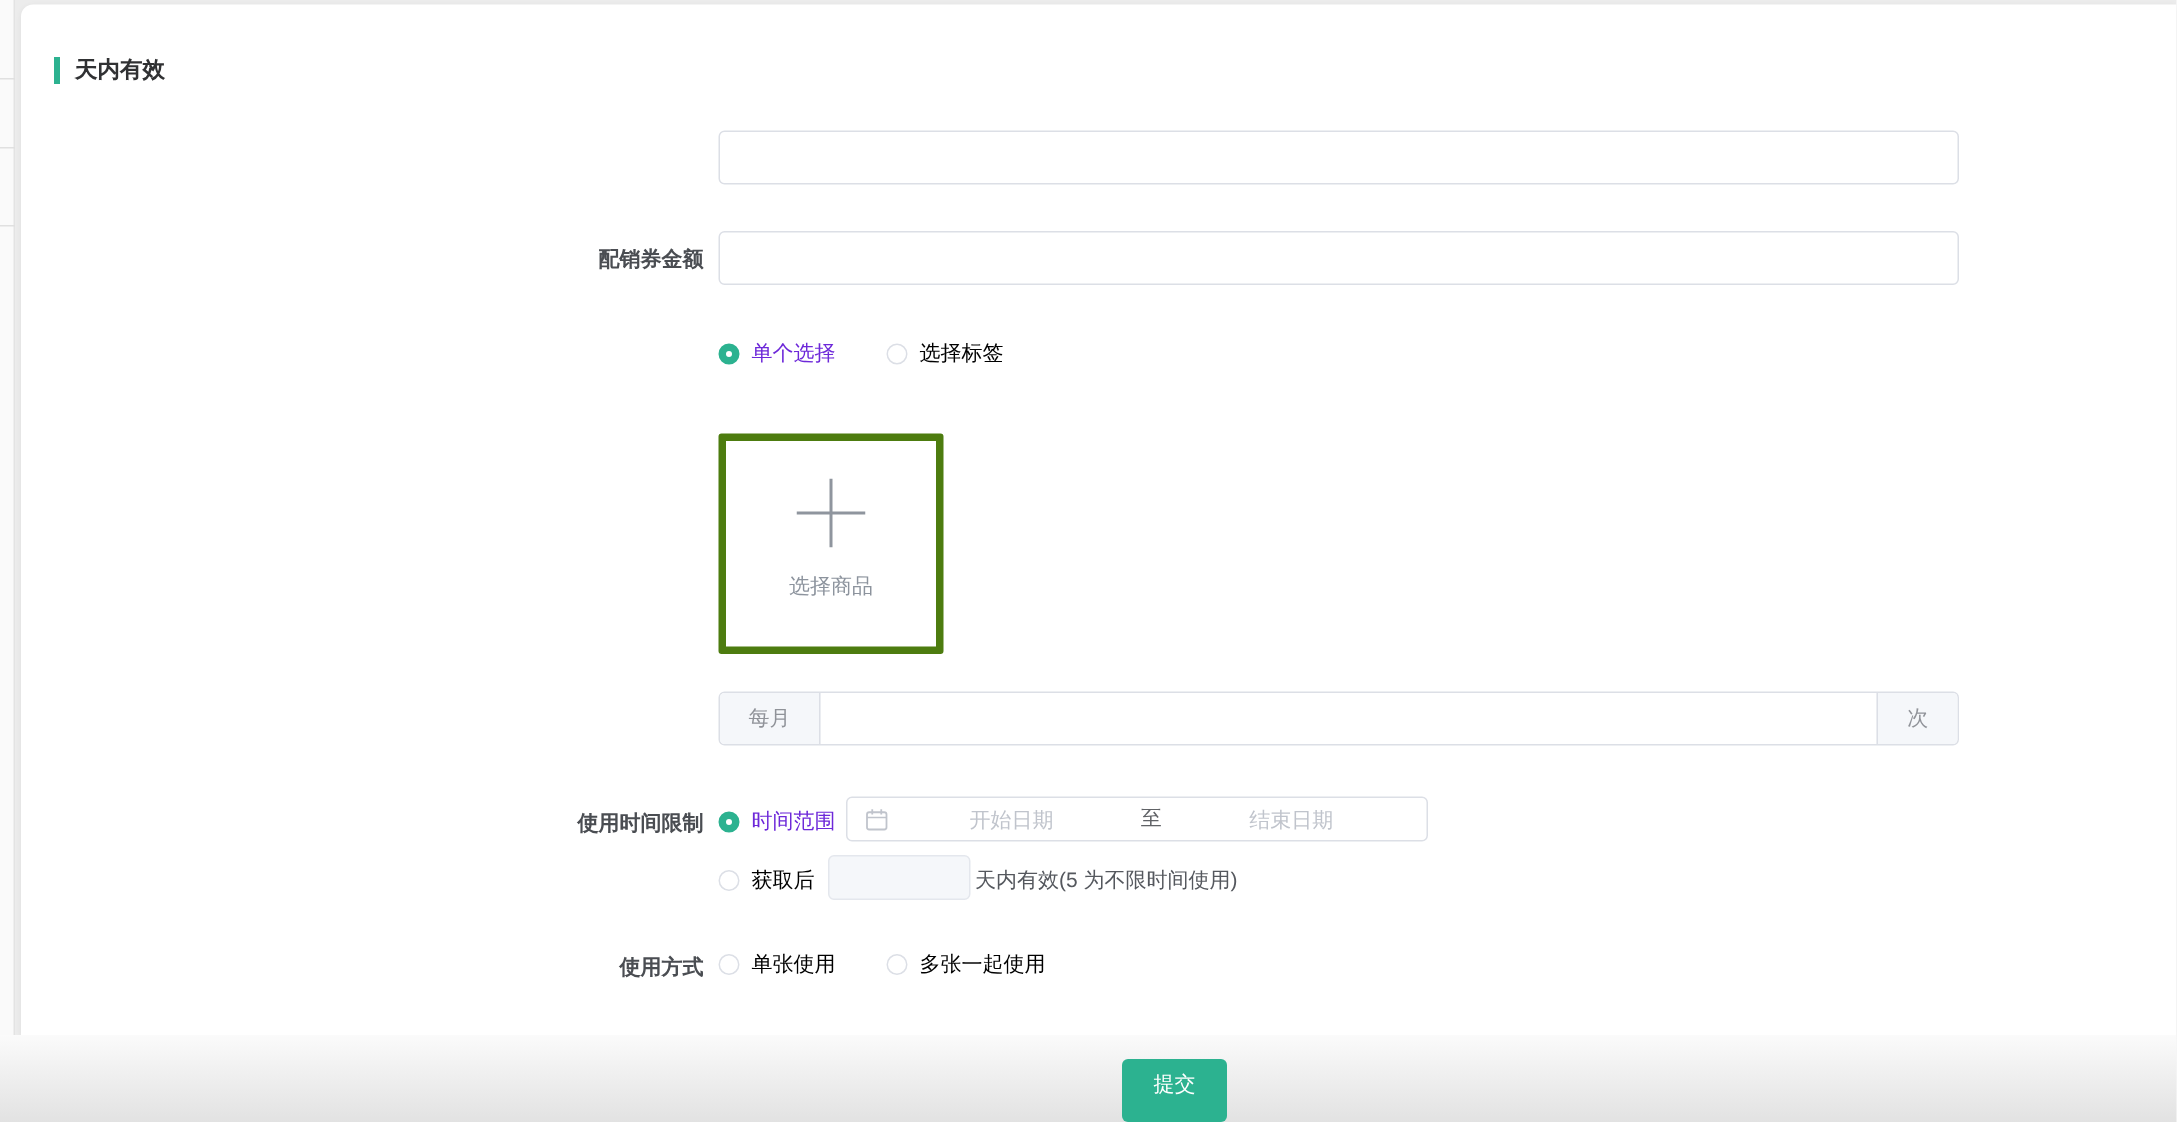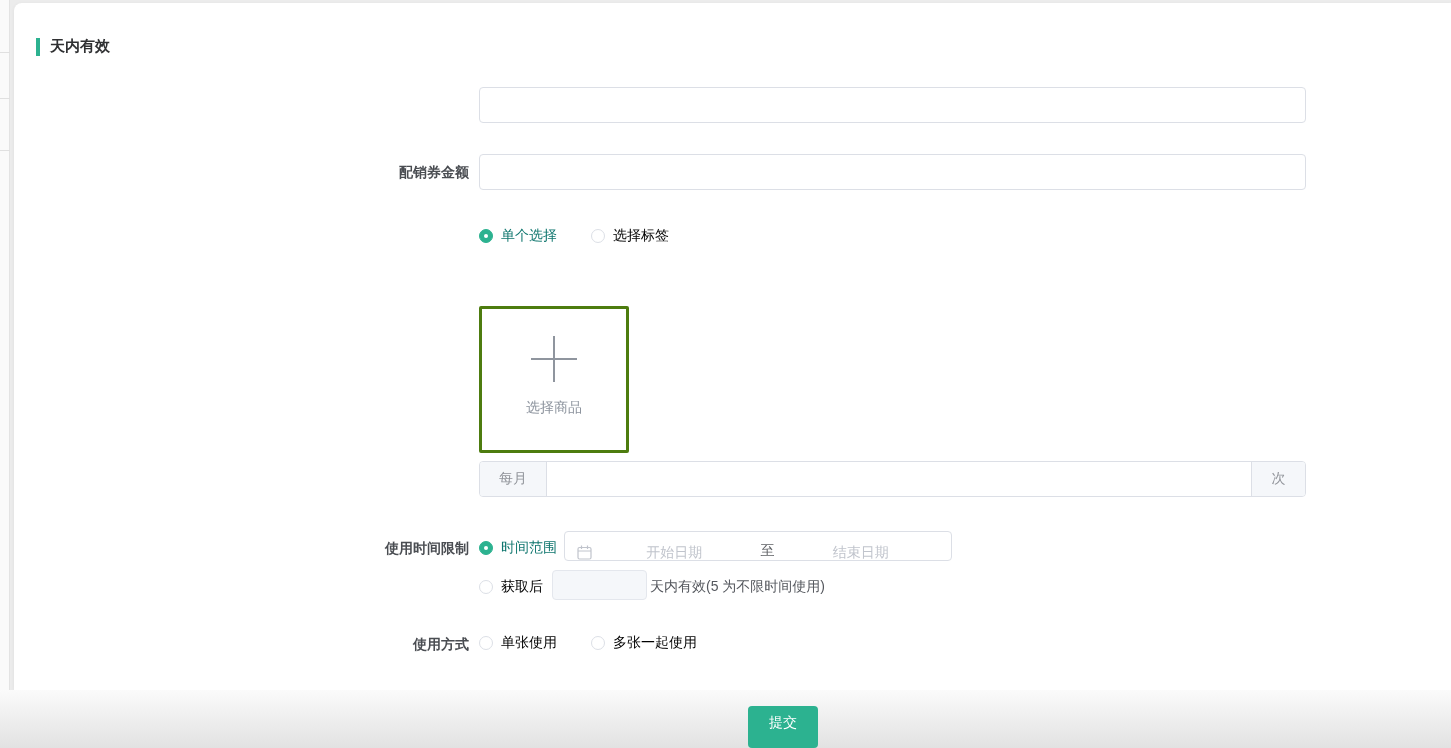--- a/index.html
+++ b/index.html
@@ -51,26 +51,26 @@
   }
   .radio-option.selected .radio-circle {
     background: #2cb290; border-color: #2cb290;
   }
   .radio-option.selected .radio-circle::after {
     content: ""; position: absolute; left: 50%; top: 50%;
     width: 4px; height: 4px; border-radius: 50%; background: #fff;
     transform: translate(-50%,-50%);
   }
   .radio-label { color: #000000; }
-  .radio-option.selected .radio-label { color: #0f766e; text-align: center; }
+  .radio-option.selected .radio-label { color: #6d28d9; text-align: center; }
   .goods-picker {
     position: absolute; left: 465px; top: 286px; width: 150px; height: 147px;
-    border: 3px solid #4d7c0f; background: #fff; border-radius: 2px;
+    border: 5px solid #4d7c0f; background: #fff; border-radius: 2px;
     display: flex; flex-direction: column; align-items: center;
-    justify-content: center; cursor: pointer; margin-top: 17px;
+    justify-content: center; cursor: pointer;
   }
   .goods-picker .plus { margin-top: -6px; }
   .goods-picker .picker-label { color: #8c939d; margin-top: 14px; }
   .input-group {
     position: absolute; left: 465px; top: 458px; width: 827px; height: 36px;
     display: flex; border: 1px solid #dcdfe6; border-radius: 4px; overflow: hidden;
     background: #fff;
     gap: 40px;
   }
   .input-group .prepend, .input-group .append {
@@ -79,21 +79,21 @@
   }
   .input-group .prepend { width: 67px; border-right: 1px solid #dcdfe6; }
   .input-group .append { width: 54px; border-left: 1px solid #dcdfe6; }
   .input-group input {
     flex: 1; border: none; outline: none; padding: 0 12px; font-size: 14px;
     color: #606266; font-family: inherit;
   }
   .date-range {
     position: absolute; left: 550px; top: 528px; width: 388px; height: 30px;
     border: 1px solid #dcdfe6; border-radius: 4px; background: #fff;
-    display: flex; align-items: flex-end; padding: 0 12px;
+    display: flex; align-items: center; padding: 0 12px;
   }
   .date-range input {
     flex: 1; border: none; outline: none; text-align: center; font-size: 14px;
     color: #606266; font-family: inherit; min-width: 0; background: transparent;
   }
   .date-range input::placeholder { color: #c0c4cc; }
   .date-range .separator { color: #606266; padding: 0 8px; flex: none; }
   .days-input {
     position: absolute; left: 538px; top: 567px; width: 95px; height: 30px;
     background: #f5f7fa; border: 1px solid #e4e7ed; border-radius: 4px;

